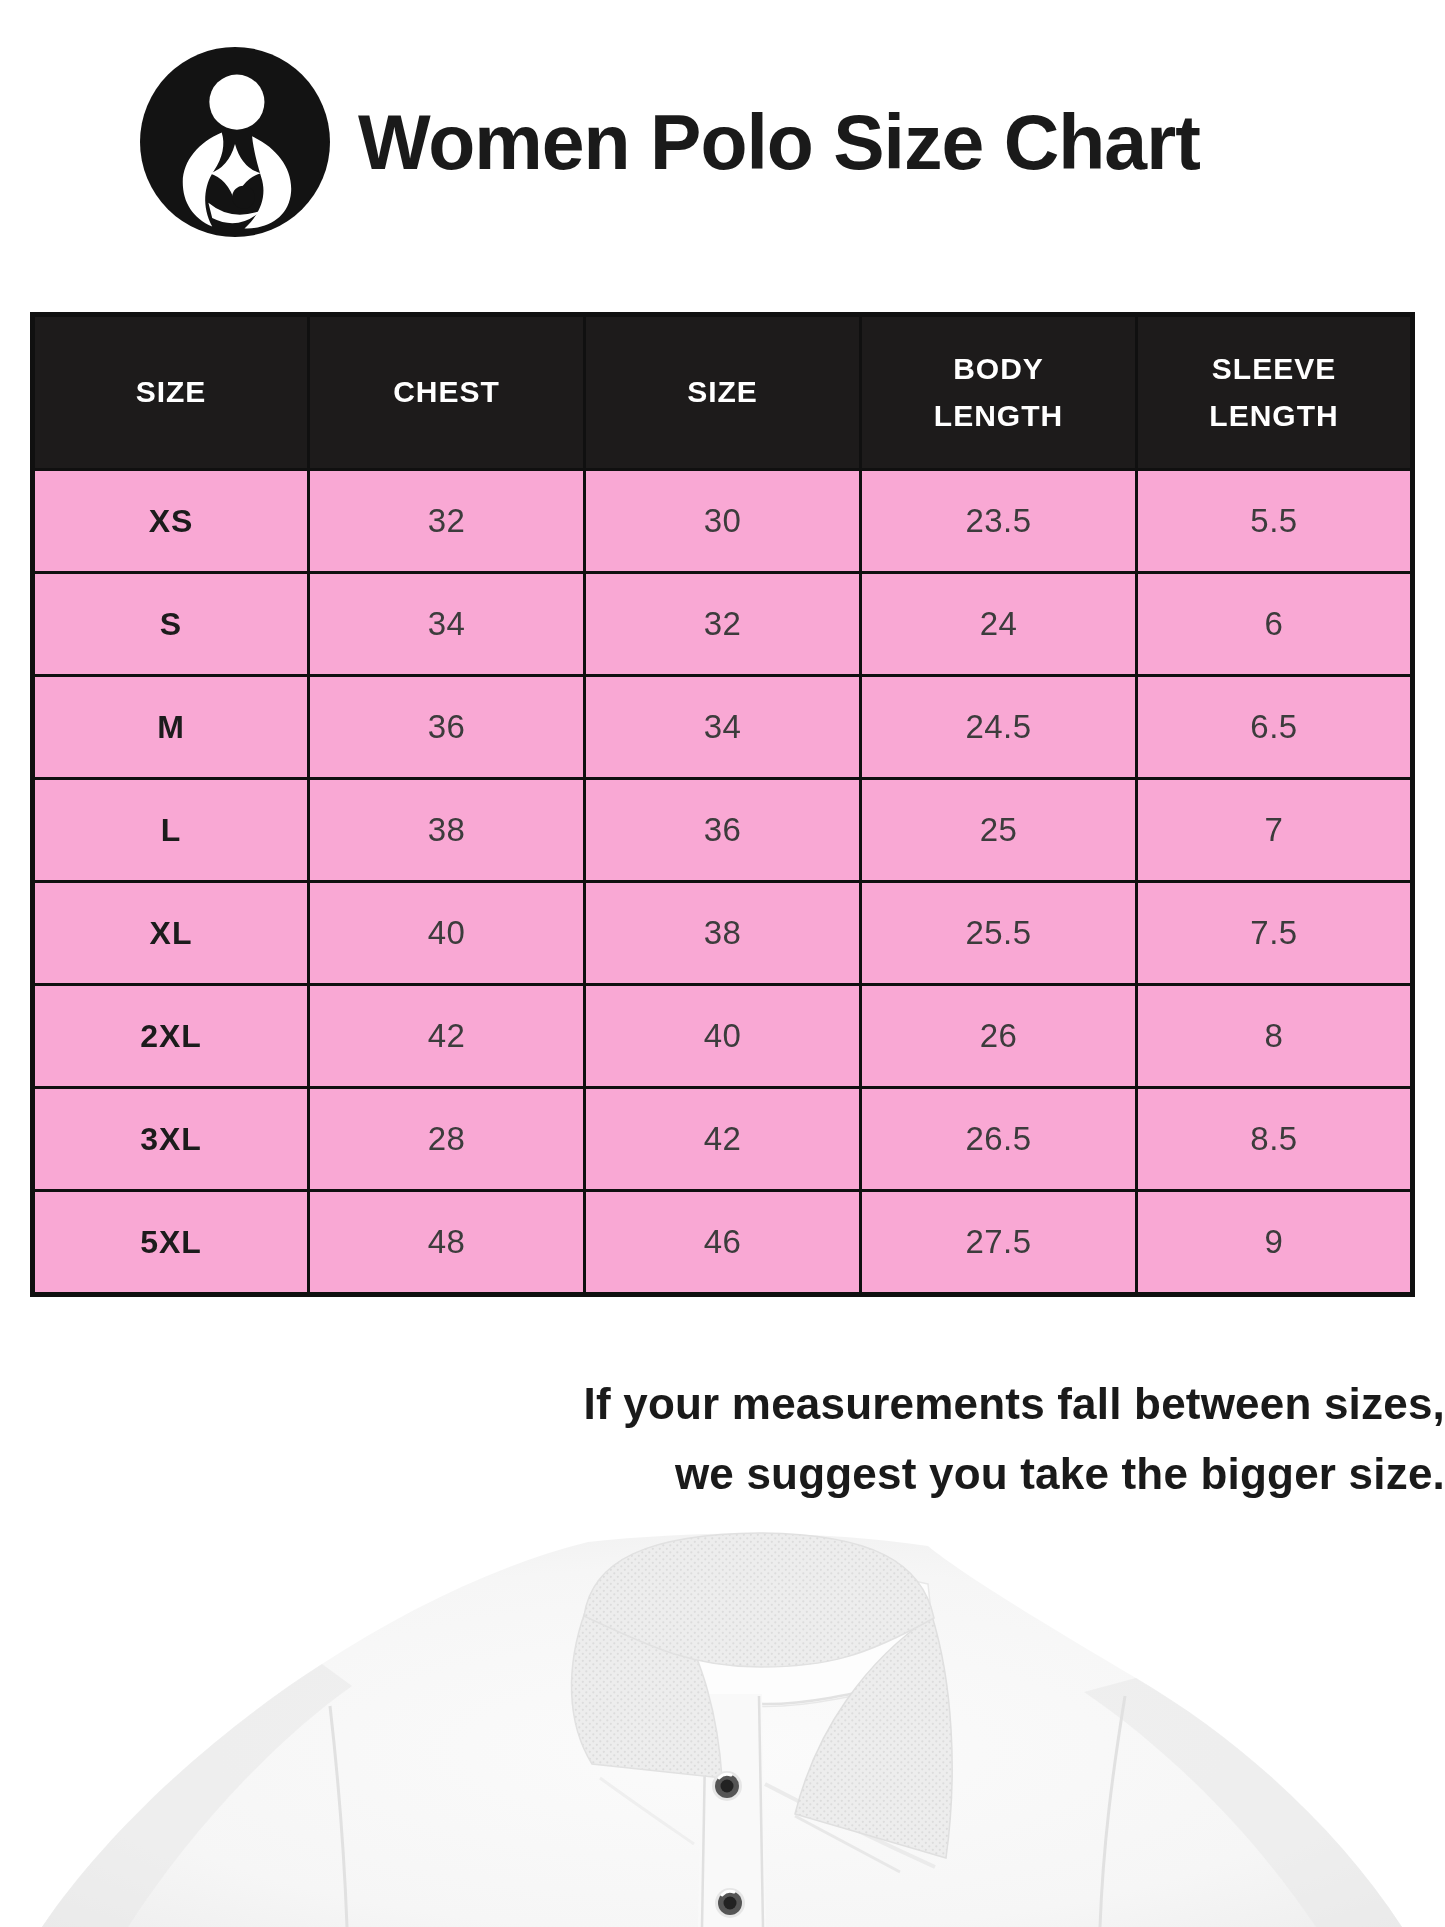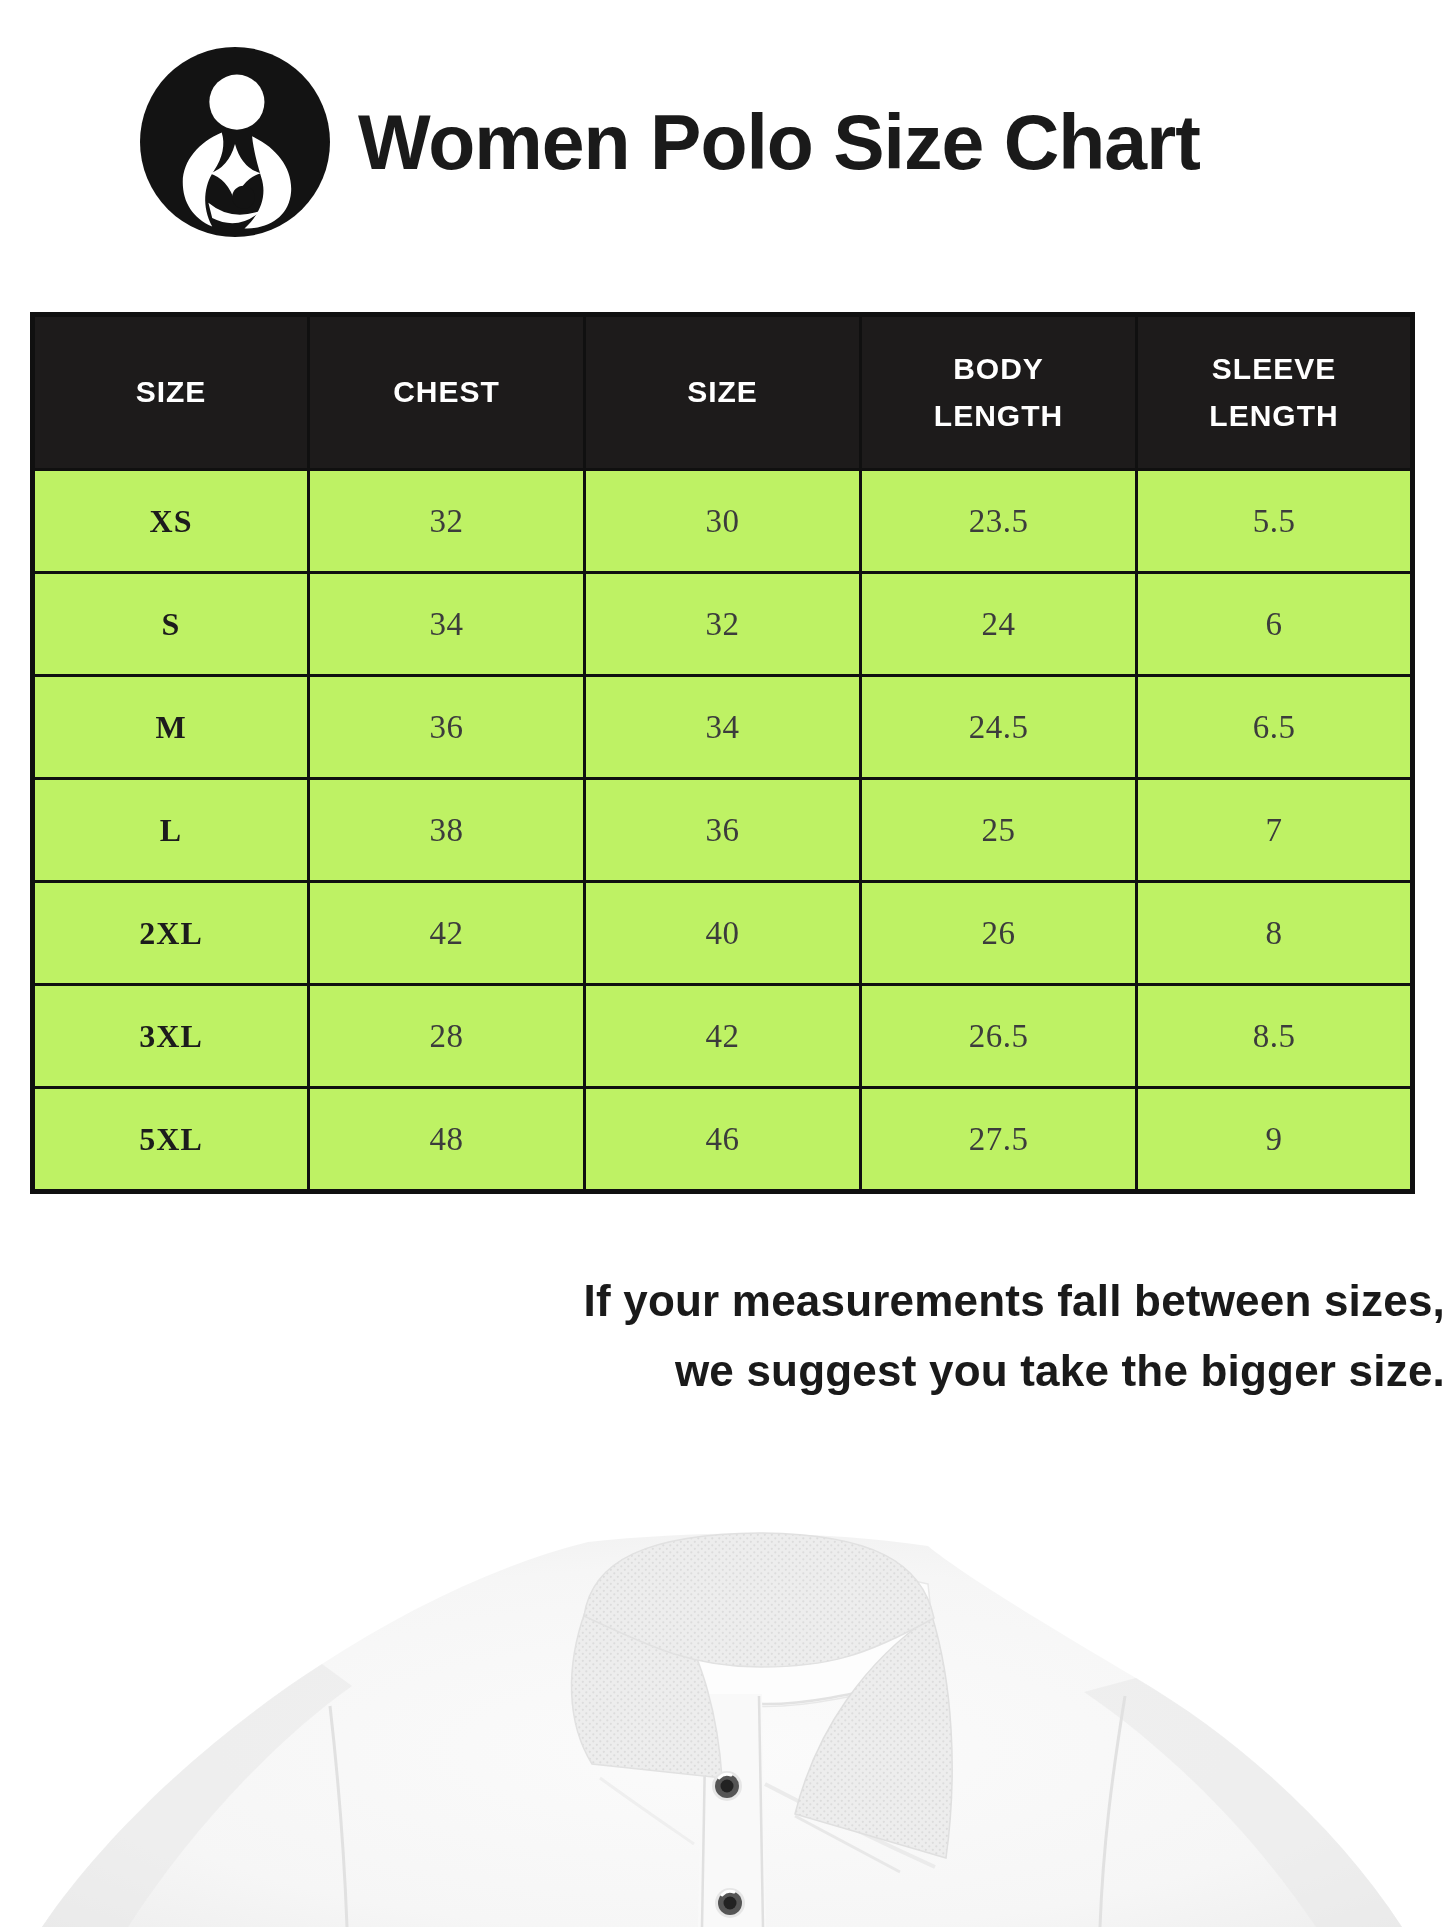--- a/index.html
+++ b/index.html
@@ -32,22 +32,22 @@
     border:3px solid var(--line,#101010);
     text-align:center;vertical-align:middle;
   }
   .size-table th{
     background:var(--head-bg,#1d1b1b);
     color:var(--head-fg,#ffffff);
     height:149px;font-size:30px;font-weight:700;letter-spacing:1px;
   }
   .size-table th span{display:inline-block;max-width:160px;line-height:1.55;}
   .size-table td{
-    background:#bef264;height:98px;
-    font-size:33px;font-weight:400;color:#3c3c3c;letter-spacing:.5px;font-family:Liberation Serif, serif;
+    background:#f9a8d4;height:98px;
+    font-size:33px;font-weight:400;color:#3c3c3c;letter-spacing:.5px;
   }
   .size-table td.size-cell{font-weight:700;color:#1c1c1c;font-size:32px;letter-spacing:1px;}
 
   
   .note{
     margin:72px 0 0 0;text-align:right;
     font-size:44px;font-weight:700;line-height:70px;
     color:var(--ink,#1a1a1a);letter-spacing:.2px;
   }
 
@@ -112,20 +112,27 @@
         <td>34</td>
         <td>24.5</td>
         <td>6.5</td>
       </tr>
       <tr>
         <td class="size-cell">L</td>
         <td>38</td>
         <td>36</td>
         <td>25</td>
         <td>7</td>
+      </tr>
+      <tr>
+        <td class="size-cell">XL</td>
+        <td>40</td>
+        <td>38</td>
+        <td>25.5</td>
+        <td>7.5</td>
       </tr>
       <tr>
         <td class="size-cell">2XL</td>
         <td>42</td>
         <td>40</td>
         <td>26</td>
         <td>8</td>
       </tr>
       <tr>
         <td class="size-cell">3XL</td>

